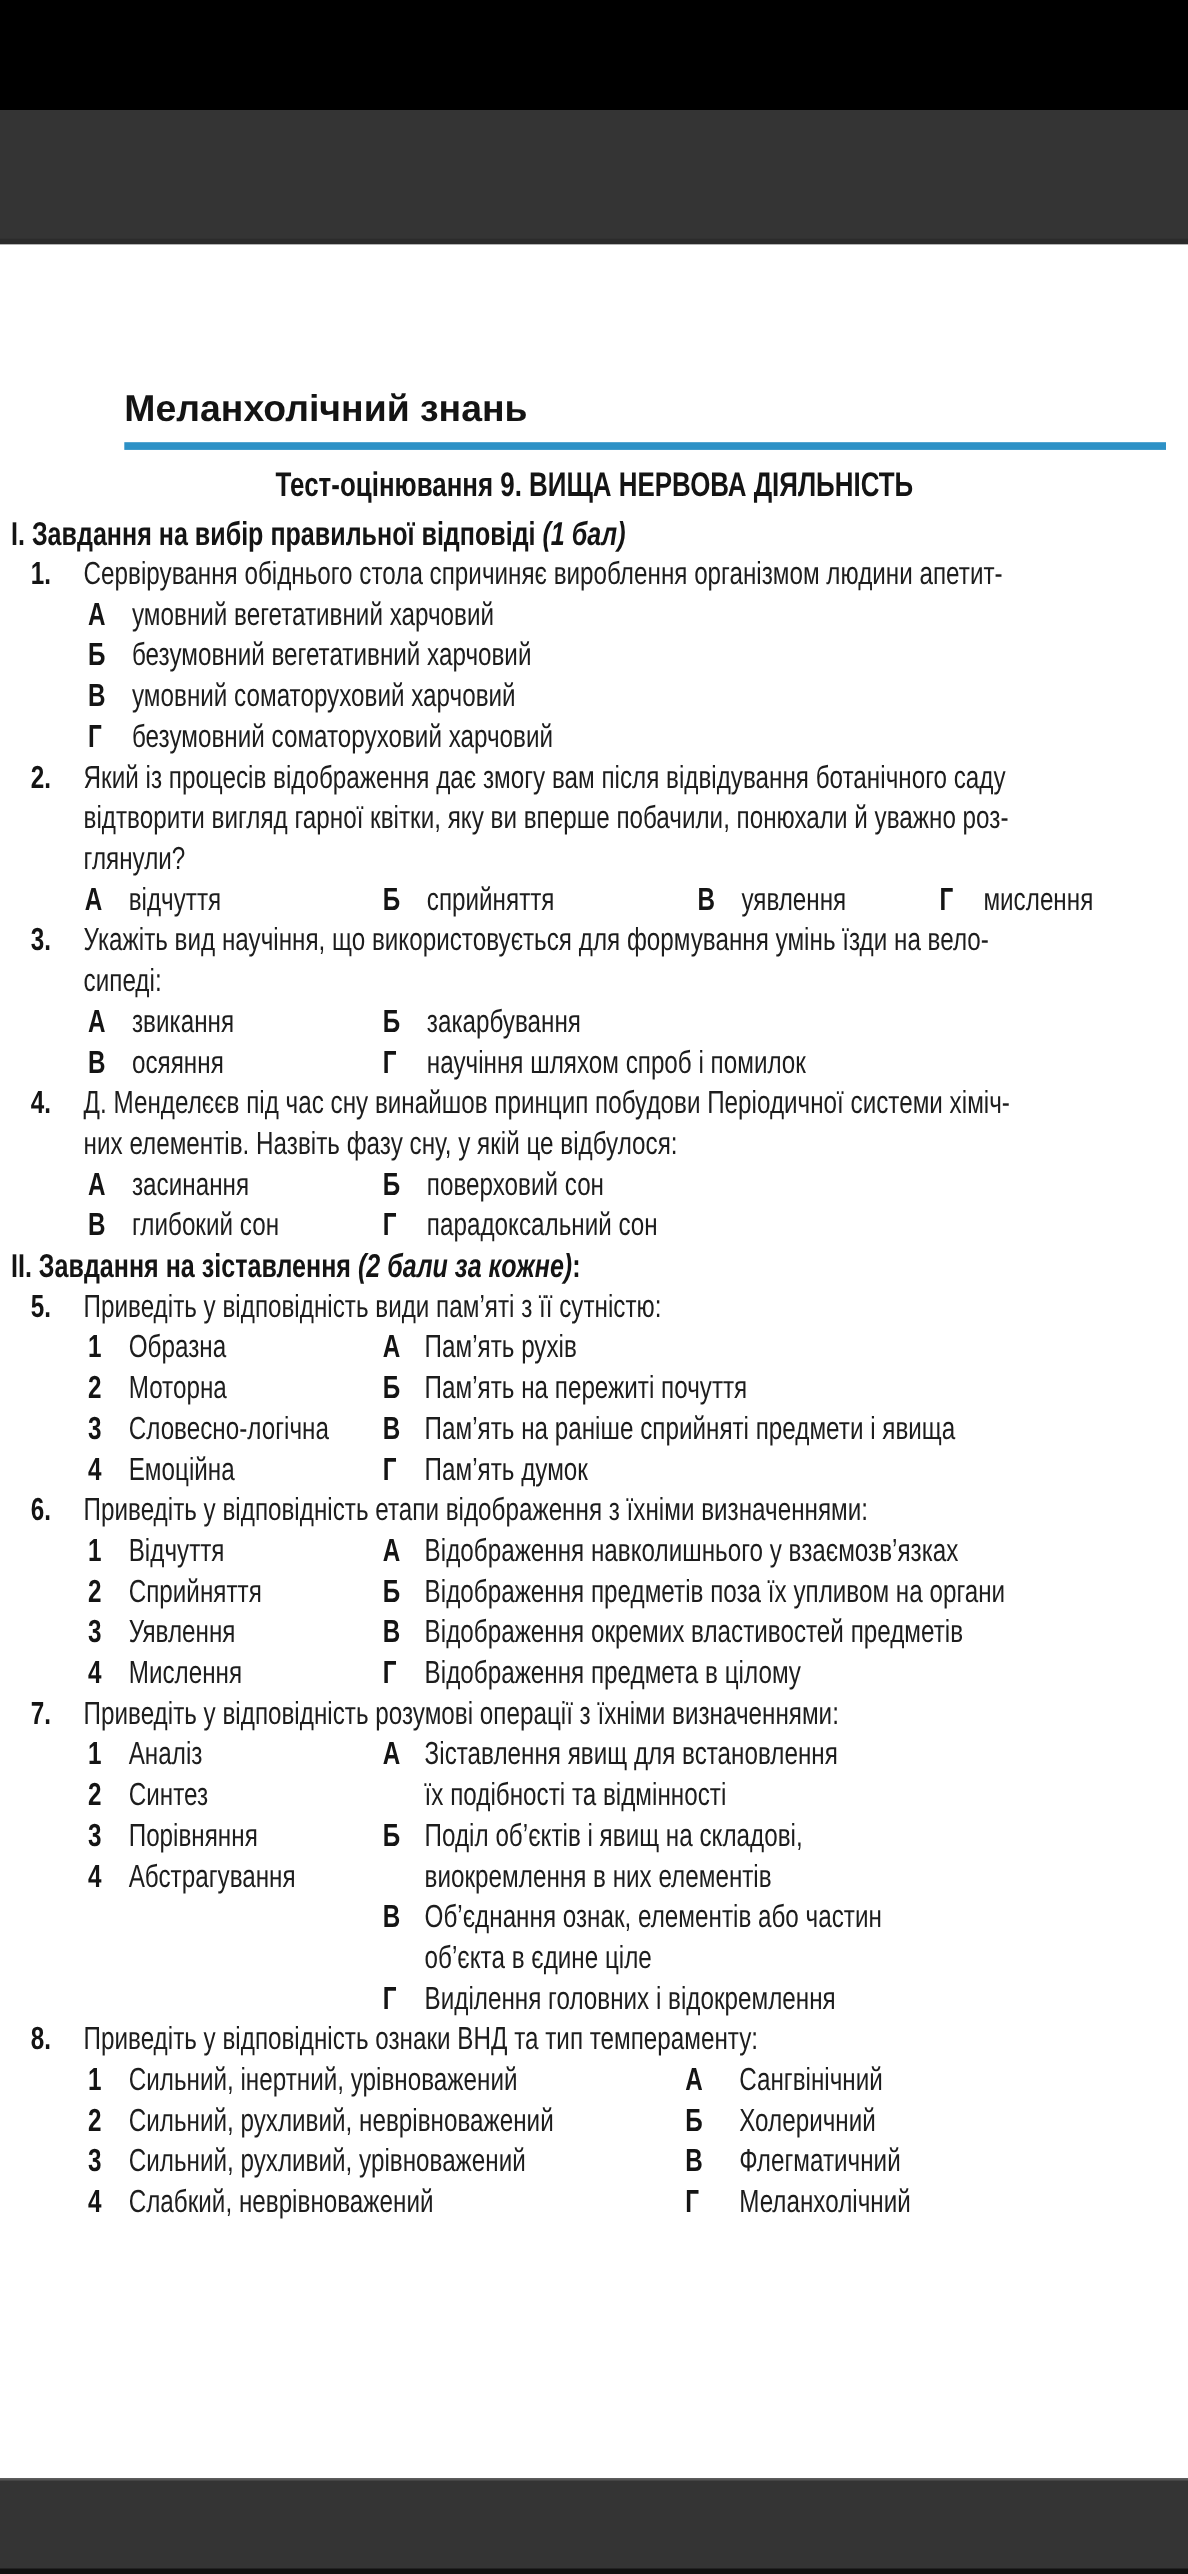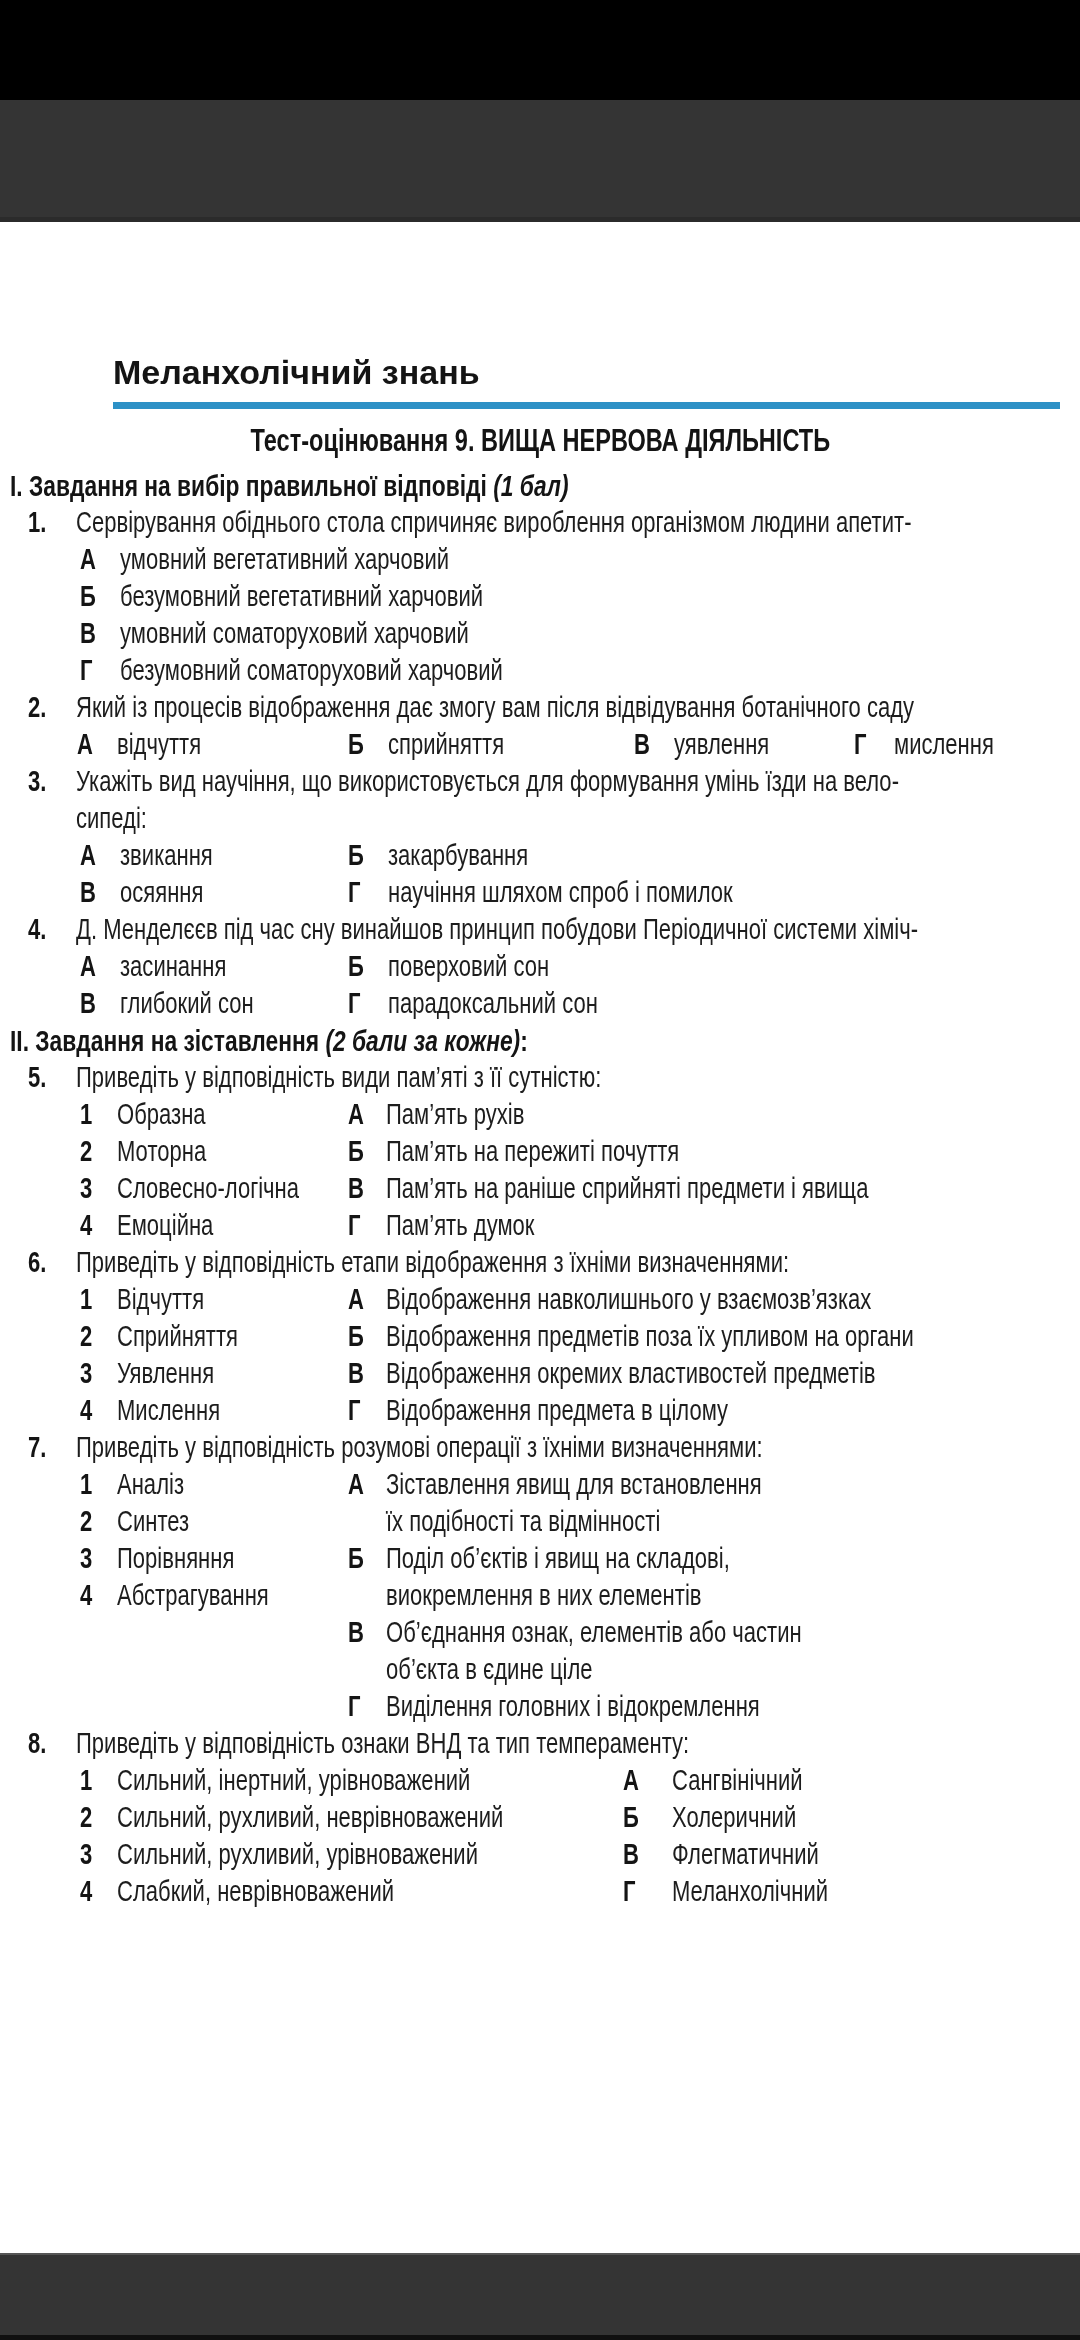--- a/index.html
+++ b/index.html
@@ -56,20 +56,26 @@
       </div>
       <div class="ln">
         <span class="abs s b" style="left: 80px;">Г</span>
         <span class="abs s" style="left: 120px;">безумовний соматоруховий харчовий</span>
       </div>
       <div class="ln">
         <span class="abs s b" style="left: 28px;">2.</span>
         <span class="abs s" style="left: 76px;">Який із процесів відображення дає змогу вам після відвідування ботанічного саду</span>
       </div>
       <div class="ln">
+        <span class="abs s" style="left: 76px;">відтворити вигляд гарної квітки, яку ви вперше побачили, понюхали й уважно роз-</span>
+      </div>
+      <div class="ln">
+        <span class="abs s" style="left: 76px;">глянули?</span>
+      </div>
+      <div class="ln">
         <span class="abs s b" style="left: 77px;">А</span>
         <span class="abs s" style="left: 117px;">відчуття</span>
         <span class="abs s b" style="left: 348px;">Б</span>
         <span class="abs s" style="left: 388px;">сприйняття</span>
         <span class="abs s b" style="left: 634px;">В</span>
         <span class="abs s" style="left: 674px;">уявлення</span>
         <span class="abs s b" style="left: 854px;">Г</span>
         <span class="abs s" style="left: 894px;">мислення</span>
       </div>
       <div class="ln">
@@ -89,20 +95,23 @@
         <span class="abs s b" style="left: 80px;">В</span>
         <span class="abs s" style="left: 120px;">осяяння</span>
         <span class="abs s b" style="left: 348px;">Г</span>
         <span class="abs s" style="left: 388px;">научіння шляхом спроб і помилок</span>
       </div>
       <div class="ln">
         <span class="abs s b" style="left: 28px;">4.</span>
         <span class="abs s" style="left: 76px;">Д. Менделєєв під час сну винайшов принцип побудови Періодичної системи хіміч-</span>
       </div>
       <div class="ln">
+        <span class="abs s" style="left: 76px;">них елементів. Назвіть фазу сну, у якій це відбулося:</span>
+      </div>
+      <div class="ln">
         <span class="abs s b" style="left: 80px;">А</span>
         <span class="abs s" style="left: 120px;">засинання</span>
         <span class="abs s b" style="left: 348px;">Б</span>
         <span class="abs s" style="left: 388px;">поверховий сон</span>
       </div>
       <div class="ln">
         <span class="abs s b" style="left: 80px;">В</span>
         <span class="abs s" style="left: 120px;">глибокий сон</span>
         <span class="abs s b" style="left: 348px;">Г</span>
         <span class="abs s" style="left: 388px;">парадоксальний сон</span>

